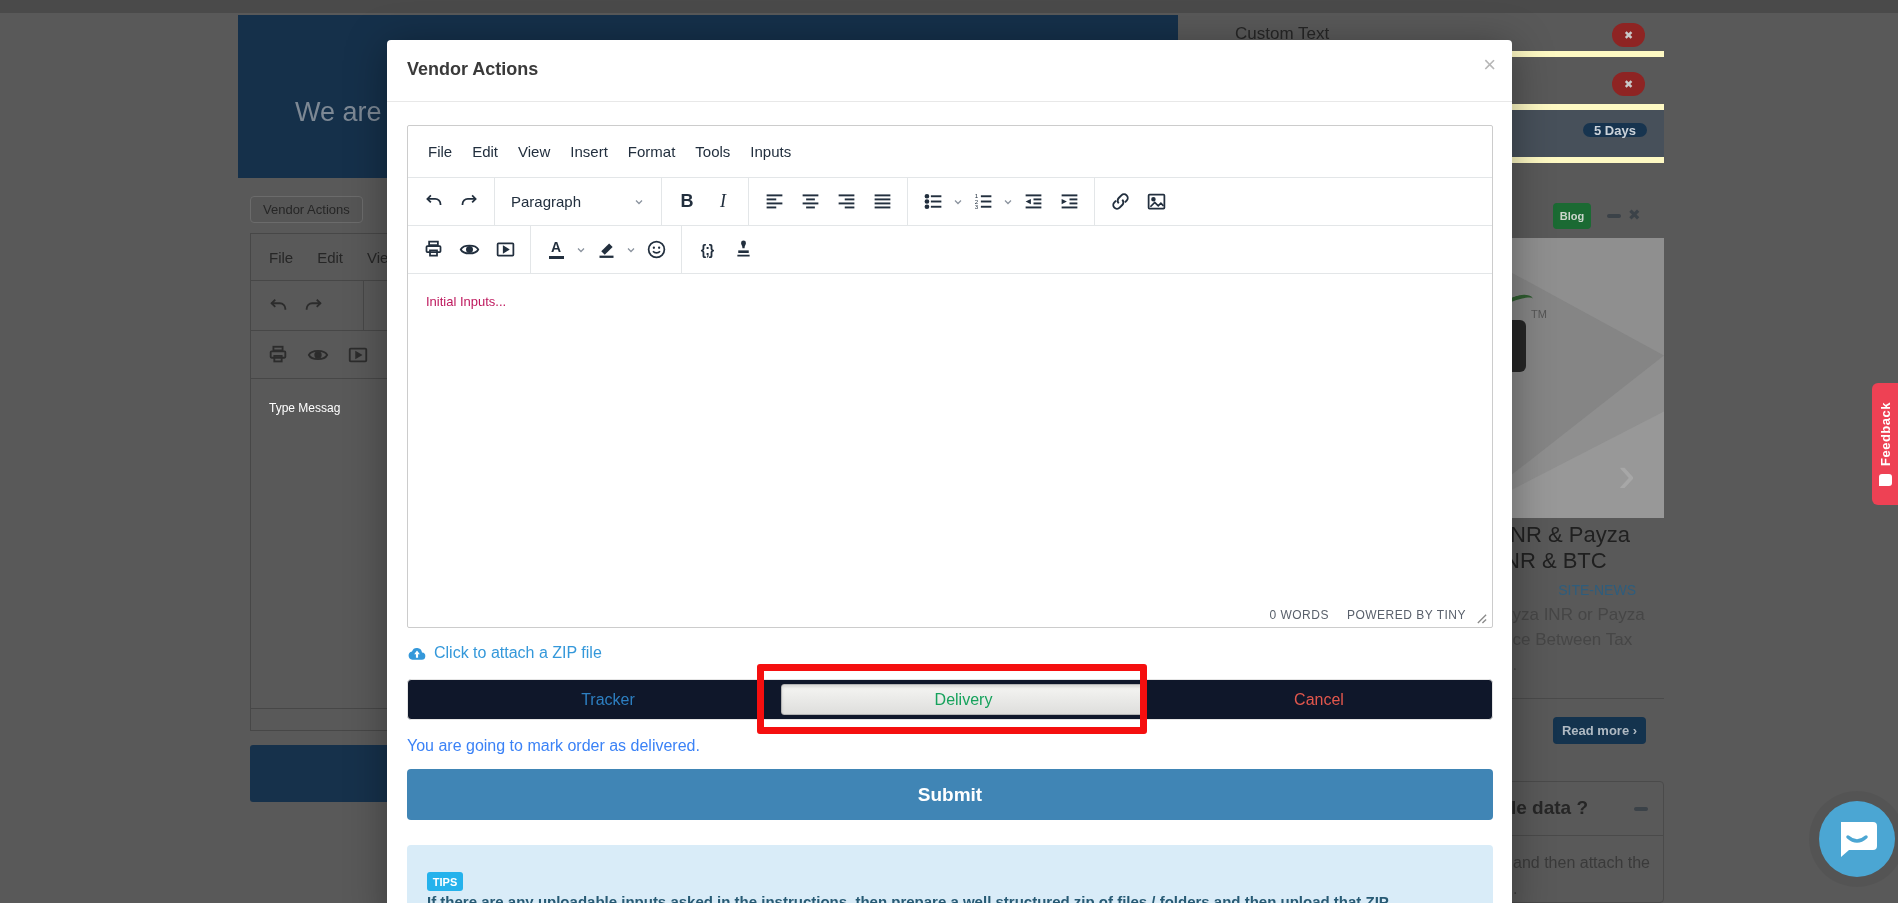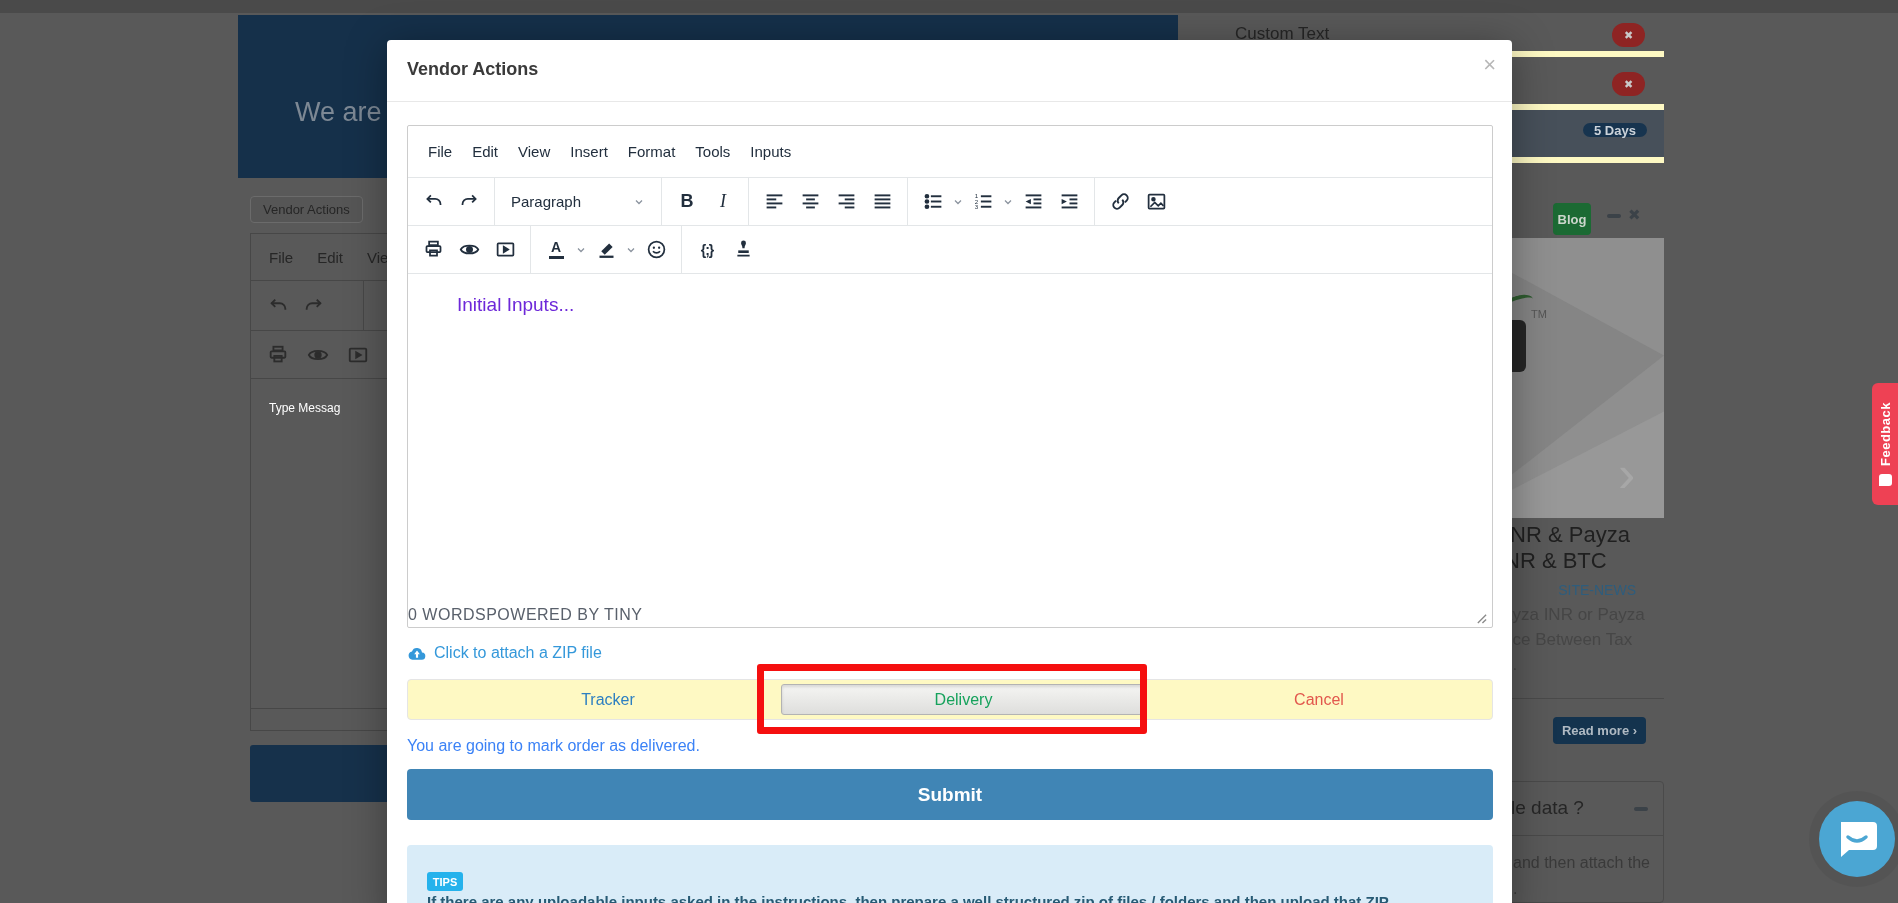--- a/index.html
+++ b/index.html
@@ -33,22 +33,22 @@
   .side-row { position:relative; border-bottom:6px solid #fef9c3; }
   .side-row1 { height:44px; } .side-row2 { height:53px; } .side-row3 { height:53px; background:#47505a; }
   .side-label { position:absolute; left:31px; top:11px; font-size:17px; color:#262626; }
   .xpill { position:absolute; left:408px; width:33px; height:24px; border-radius:12px;
     background:#8e2423; color:#c9c9c9; font-size:11px; display:flex; align-items:center;
     justify-content:center; }
   .days-pill { position:absolute; left:379px; top:13px; width:64px; height:14px; border-radius:14px;
     background:#17344f; color:#ccd3da; font-size:13px; font-weight:bold;
     display:flex; align-items:center; justify-content:center; }
   .blog-widget { left:1204px; top:190px; width:460px; height:572px; }
-  .blog-badge { position:absolute; left:349px; top:13px; width:38px; height:32px; border-radius:4px;
-    background:#1b6a33; color:#ccd6cc; font-size:13px; font-weight:bold;
+  .blog-badge { position:absolute; left:349px; top:13px; width:38px; height:26px; border-radius:4px;
+    background:#1b6a33; color:#ccd6cc; font-size:11px; font-weight:bold;
     display:flex; align-items:center; justify-content:center; }
   .wminus { position:absolute; width:14px; height:4px; border-radius:2px; background:#3b4248; }
   .wclose { position:absolute; font-size:15px; font-weight:bold; color:#3b4248; }
   .blog-img { position:absolute; left:0; top:48px; width:460px; height:280px; background:#8f8f8f; overflow:hidden; }
   .shard1 { position:absolute; left:0; top:0; width:100%; height:100%; background:#9a9a9a;
     clip-path:polygon(0 0,62% 0,18% 100%,0 100%); }
   .shard2 { position:absolute; left:0; top:0; width:100%; height:100%; background:#858585;
     clip-path:polygon(62% 8%,100% 42%,58% 96%); }
   .shard3 { position:absolute; left:0; top:0; width:100%; height:100%; background:#989898;
     clip-path:polygon(55% 100%,100% 62%,100% 100%); }
@@ -59,21 +59,21 @@
   .blog-chevron { position:absolute; left:414px; top:210px; font-size:52px; color:#a7a7a7; line-height:1; }
   .blog-title { position:absolute; left:300px; top:332px; font-size:22px; line-height:26px; color:#202020; white-space:nowrap; }
   .blog-cat { position:absolute; right:28px; top:392px; font-size:14px; color:#2e5d7d; }
   .blog-excerpt { position:absolute; left:299px; top:412px; font-size:17px; line-height:25px; color:#464646; white-space:nowrap; }
   .blog-divider { position:absolute; left:296px; top:508px; width:164px; height:1px; background:#4a4a4a; }
   .readmore { position:absolute; left:349px; top:527px; width:93px; height:27px; border-radius:4px;
     background:#14334e; color:#b0bac3; font-size:13px; font-weight:bold;
     display:flex; align-items:center; justify-content:center; }
   .data-widget { left:1204px; top:781px; width:460px; height:122px; border:1px solid #4a4a4a; border-radius:4px; }
   .dw-header { position:relative; height:54px; border-bottom:1px solid #4a4a4a; }
-  .dw-title { position:absolute; left:306px; top:15px; font-size:19px; color:#262626; white-space:nowrap; }
+  .dw-title { position:absolute; left:306px; top:15px; font-size:19px; color:#262626; white-space:nowrap;font-weight:bold; }
   .dw-body { position:absolute; left:308px; top:68px; font-size:16px; color:#3a3a3a; line-height:26px; white-space:nowrap; }
 
   
   .chat-fab { left:1819px; top:801px; width:76px; height:76px; border-radius:50%;
     background:#4ba6d3; display:flex; align-items:center; justify-content:center;
     box-shadow:0 0 0 10px rgba(0,0,0,0.05); }
   .feedback-tab { left:1872px; top:383px; width:26px; height:122px; background:#ee4154;
     border-radius:6px 0 0 6px; display:flex; flex-direction:column; align-items:center;
     justify-content:center; gap:8px; }
   .feedback-text { writing-mode:vertical-rl; transform:rotate(180deg); color:#fff;
@@ -101,31 +101,31 @@
   .chev { width:12px; height:12px; color:#8a939e; }
   .para-select { display:flex; align-items:center; justify-content:space-between;
     min-width:150px; padding:0 8px; font-size:15px; color:#222f3e; height:34px; }
   .glyph-b { font-weight:bold; font-size:18px; }
   .glyph-i { font-style:italic; font-family:"Liberation Serif",serif; font-size:18px; }
   .glyph-code { font-size:14px; font-weight:bold; letter-spacing:-1px; }
   .fore { display:flex; flex-direction:column; align-items:center; line-height:1; }
   .fore .a { font-size:14px; font-weight:bold; }
   .fore .bar { width:15px; height:3px; background:#222f3e; margin-top:2px; }
   .edit-area { position:relative; height:328px; }
-  .placeholder { position:absolute; left:18px; top:20px; font-size:19px; color:#6d28d9;margin-left:31px; }
-  .statusbar { display:flex; align-items:center; justify-content:flex-start; 
-    height:26px; padding-right:26px; font-size:16px; letter-spacing:.5px; color:#59606b; position:relative; }
+  .placeholder { position:absolute; left:18px; top:20px; font-size:13px; color:#be185d; }
+  .statusbar { display:flex; align-items:center; justify-content:flex-end; gap:18px;
+    height:26px; padding-right:26px; font-size:12px; letter-spacing:.5px; color:#59606b; position:relative; }
   .resize-handle { position:absolute; right:5px; bottom:4px; width:11px; height:11px; color:#8a8a8a; }
 
   .attach { position:absolute; left:20px; top:604px; display:flex; align-items:center; gap:7px;
     color:#3498da; font-size:16px; }
   .attach svg { width:20px; height:15px; }
 
   .btn-bar { position:absolute; left:20px; top:639px; width:1086px; height:41px;
-    background:#fef9c3; border:1px solid #e5e5e5; border-radius:4px; display:flex;padding-left:27px; }
+    background:#0f172a; border:1px solid #e5e5e5; border-radius:4px; display:flex;padding-left:27px; }
   .btn-cell { flex:1; display:flex; align-items:center; justify-content:center; font-size:16px; }
   .tracker { color:#2d7fc1; }
   .cancel { color:#e2574d; }
   .delivery-btn { width:365px; height:31px; border:1px solid #b3b3b3; border-radius:3px;
     background:linear-gradient(#f5f5f3,#dededc); box-shadow:inset 0 2px 3px rgba(0,0,0,.12);
     display:flex; align-items:center; justify-content:center; color:#16a25c; font-size:16px; }
   .red-box { position:absolute; left:370px; top:624px; width:390px; height:70px;
     border:7px solid #f50f0f; border-radius:3px; pointer-events:none; }
 
   .warning { position:absolute; left:20px; top:697px; font-size:16px; color:#3b82f6; }

